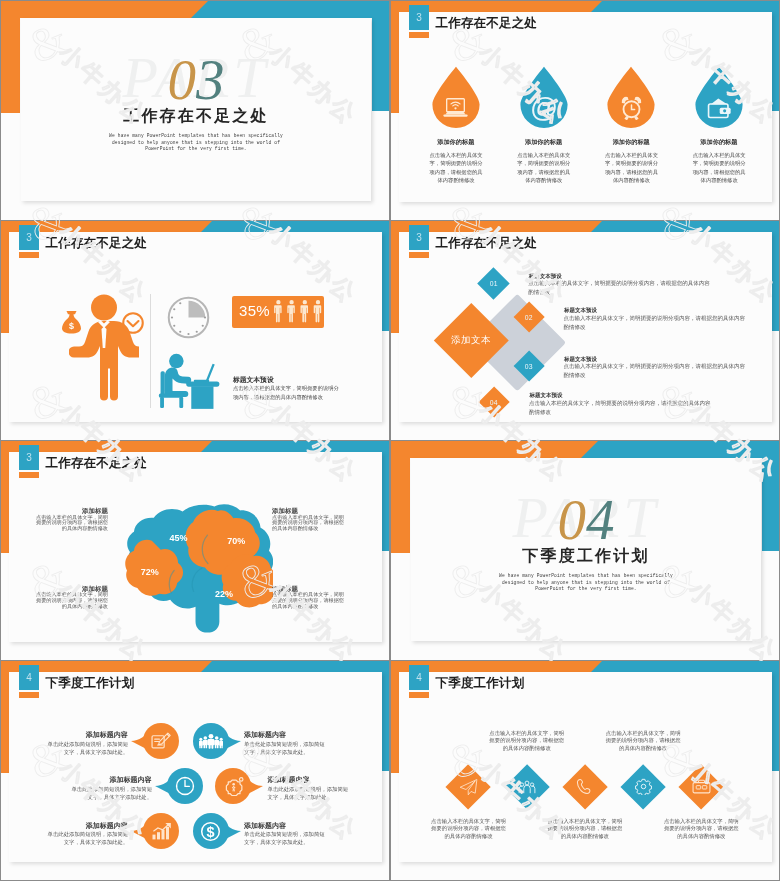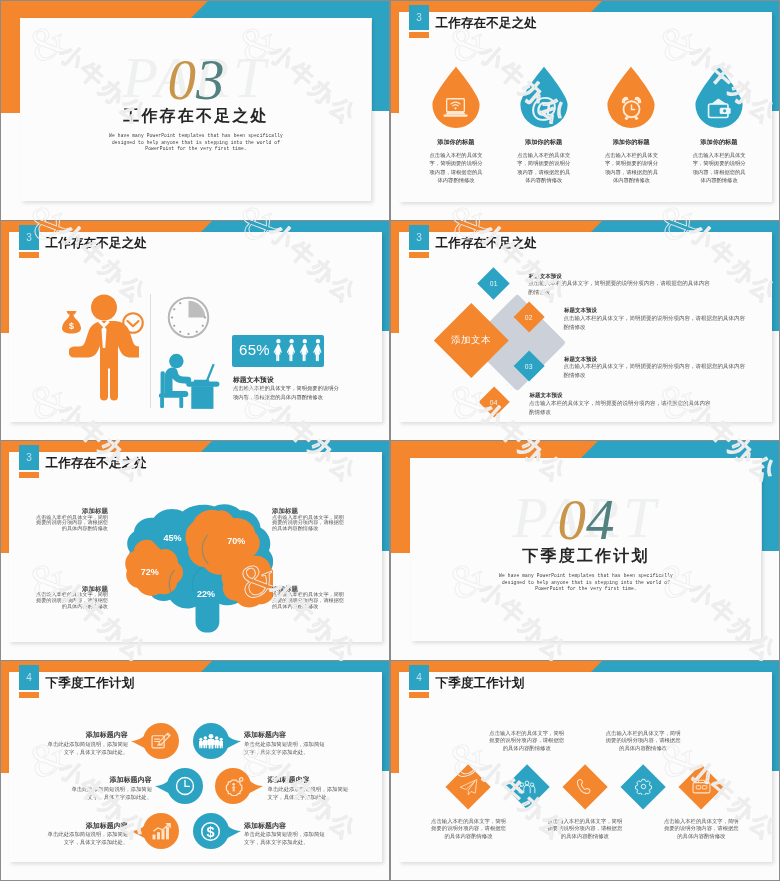--- a/index.html
+++ b/index.html
@@ -229,34 +229,34 @@
 <path d="M16 96 l0 16 l48 0 a7 7 0 0 0 0 -14 l-31 0 l0 -2 z" fill="#2da3c4"></path>
 <rect x="6" y="52" width="10" height="56" fill="#2da3c4" rx="4"></rect>
 <rect x="2" y="104" width="58" height="10" fill="#2da3c4" rx="4"></rect>
 <rect x="5" y="112" width="9" height="26" fill="#2da3c4" rx="3"></rect>
 <rect x="50" y="112" width="9" height="26" fill="#2da3c4" rx="3"></rect>
 <path d="M128 34 l5 2 l-16 40 l-5 -2 z" fill="#2da3c4"></path>
 <rect x="84" y="72" width="36" height="5" fill="#2da3c4" rx="2"></rect>
 <rect x="66" y="76" width="78" height="12" fill="#2da3c4" rx="6"></rect>
 <rect x="78" y="87" width="52" height="53" fill="#2da3c4"></rect>
 </svg>
-        <div class="stat" style="left:223px;top:102.7px;width:92px;height:32px;background:#2da3c4">
-  <span class="pct">65%</span>
+        <div class="stat" style="left:223px;top:63.5px;width:92px;height:32px;background:#f4862e">
+  <span class="pct">35%</span>
   <svg width="55" height="23" viewBox="0 0 55 23" style="position:absolute;left:40px;top:4.5px;overflow:visible">
             <g transform="translate(3.0,0) scale(0.68)">
-              <path d="M5 0 a3.2 3.2 0 1 1 0 6.4 a3.2 3.2 0 1 1 0 -6.4 M3.9 7.6 h2.2 l3.9 11.4 a1 1 0 0 1 -1.8 0.8 l-1.4 -3.4 l1.3 6.4 h-1.9 v8.8 a1.05 1.05 0 0 1 -2.1 0 v-8.8 h-0.2 v8.8 a1.05 1.05 0 0 1 -2.1 0 v-8.8 h-1.9 l1.3 -6.4 l-1.4 3.4 a1 1 0 0 1 -1.8 -0.8 z" fill="#ffffff"></path>
+              <path d="M5 0 a3.2 3.2 0 1 1 0 6.4 a3.2 3.2 0 1 1 0 -6.4 M1.6 7.6 h6.8 a1.3 1.3 0 0 1 1.3 1.3 v9.6 a1 1 0 0 1 -2 0 v-7 h-0.7 v20.3 a1.2 1.2 0 0 1 -2.4 0 v-11.2 h-0.8 v11.2 a1.2 1.2 0 0 1 -2.4 0 v-20.3 h-0.7 v7 a1 1 0 0 1 -2 0 v-9.6 a1.3 1.3 0 0 1 1.3 -1.3 z" fill="#fce8cf"></path>
             </g>
             <g transform="translate(16.2,0) scale(0.68)">
-              <path d="M5 0 a3.2 3.2 0 1 1 0 6.4 a3.2 3.2 0 1 1 0 -6.4 M3.9 7.6 h2.2 l3.9 11.4 a1 1 0 0 1 -1.8 0.8 l-1.4 -3.4 l1.3 6.4 h-1.9 v8.8 a1.05 1.05 0 0 1 -2.1 0 v-8.8 h-0.2 v8.8 a1.05 1.05 0 0 1 -2.1 0 v-8.8 h-1.9 l1.3 -6.4 l-1.4 3.4 a1 1 0 0 1 -1.8 -0.8 z" fill="#ffffff"></path>
+              <path d="M5 0 a3.2 3.2 0 1 1 0 6.4 a3.2 3.2 0 1 1 0 -6.4 M1.6 7.6 h6.8 a1.3 1.3 0 0 1 1.3 1.3 v9.6 a1 1 0 0 1 -2 0 v-7 h-0.7 v20.3 a1.2 1.2 0 0 1 -2.4 0 v-11.2 h-0.8 v11.2 a1.2 1.2 0 0 1 -2.4 0 v-20.3 h-0.7 v7 a1 1 0 0 1 -2 0 v-9.6 a1.3 1.3 0 0 1 1.3 -1.3 z" fill="#fce8cf"></path>
             </g>
             <g transform="translate(29.4,0) scale(0.68)">
-              <path d="M5 0 a3.2 3.2 0 1 1 0 6.4 a3.2 3.2 0 1 1 0 -6.4 M3.9 7.6 h2.2 l3.9 11.4 a1 1 0 0 1 -1.8 0.8 l-1.4 -3.4 l1.3 6.4 h-1.9 v8.8 a1.05 1.05 0 0 1 -2.1 0 v-8.8 h-0.2 v8.8 a1.05 1.05 0 0 1 -2.1 0 v-8.8 h-1.9 l1.3 -6.4 l-1.4 3.4 a1 1 0 0 1 -1.8 -0.8 z" fill="#ffffff"></path>
+              <path d="M5 0 a3.2 3.2 0 1 1 0 6.4 a3.2 3.2 0 1 1 0 -6.4 M1.6 7.6 h6.8 a1.3 1.3 0 0 1 1.3 1.3 v9.6 a1 1 0 0 1 -2 0 v-7 h-0.7 v20.3 a1.2 1.2 0 0 1 -2.4 0 v-11.2 h-0.8 v11.2 a1.2 1.2 0 0 1 -2.4 0 v-20.3 h-0.7 v7 a1 1 0 0 1 -2 0 v-9.6 a1.3 1.3 0 0 1 1.3 -1.3 z" fill="#fce8cf"></path>
             </g>
             <g transform="translate(42.599999999999994,0) scale(0.68)">
-              <path d="M5 0 a3.2 3.2 0 1 1 0 6.4 a3.2 3.2 0 1 1 0 -6.4 M3.9 7.6 h2.2 l3.9 11.4 a1 1 0 0 1 -1.8 0.8 l-1.4 -3.4 l1.3 6.4 h-1.9 v8.8 a1.05 1.05 0 0 1 -2.1 0 v-8.8 h-0.2 v8.8 a1.05 1.05 0 0 1 -2.1 0 v-8.8 h-1.9 l1.3 -6.4 l-1.4 3.4 a1 1 0 0 1 -1.8 -0.8 z" fill="#ffffff"></path>
+              <path d="M5 0 a3.2 3.2 0 1 1 0 6.4 a3.2 3.2 0 1 1 0 -6.4 M1.6 7.6 h6.8 a1.3 1.3 0 0 1 1.3 1.3 v9.6 a1 1 0 0 1 -2 0 v-7 h-0.7 v20.3 a1.2 1.2 0 0 1 -2.4 0 v-11.2 h-0.8 v11.2 a1.2 1.2 0 0 1 -2.4 0 v-20.3 h-0.7 v7 a1 1 0 0 1 -2 0 v-9.6 a1.3 1.3 0 0 1 1.3 -1.3 z" fill="#fce8cf"></path>
             </g>
           </svg>
 </div>
         <div class="p-head" style="left:223.9px;top:142.8px">标题文本预设</div>
         <div class="p-body" style="left:223.9px;top:152.4px">点击输入本栏的具体文字，简明扼要的说明分项内容，请根据您的具体内容酌情修改</div>
       </div>
     </div>
 <div class="slide s3 k-dia">
       <div class="topband tb-c"></div>
 <div class="topband-o tb-c-o" style="width:200px"></div>
@@ -305,24 +305,24 @@
         </div>
 <div class="hdr-badge-u"></div>
 <div class="hdr-title">工作存在不足之处</div>
         <svg class="brain" width="149" height="131" viewBox="0 0 300 262" style="position:absolute;left:114.5px;top:52px">
  <path d="M118 14 C97 4 72 10 60 27 C39 25 22 37 20 55 C6 64 2 82 12 96 C4 111 10 129 25 136 C20 153 30 169 48 173 C55 191 74 199 93 192 C105 208 126 214 144 206 L144 236 C144 249 154 258 168 258 C182 258 192 249 192 236 L192 200 C215 209 241 198 249 177 C273 177 291 160 290 138 C303 128 304 106 292 93 C299 75 291 55 275 47 C273 26 256 11 234 12 C221 0 199 -4 182 4 C164 -2 136 0 118 14 Z" fill="#2da3c4"></path>
  <path d="M189 13 C169 6 147 17 139 36 C123 47 119 70 130 87 C126 107 141 125 163 127 C175 143 200 147 216 134 C239 138 259 124 261 103 C276 92 278 70 264 56 C260 37 241 25 220 28 C213 17 201 9 189 13 Z" fill="#f4862e"></path>
  <path d="M259 103 C242 96 222 104 215 121 C199 125 192 145 200 161 C195 177 207 194 226 194 C235 208 257 212 272 201 C291 202 305 187 305 170 C310 158 308 138 296 129 C293 111 275 98 258 105 Z" fill="#f4862e"></path>
  <path d="M56 73 C39 67 22 78 20 93 C4 100 -2 118 6 133 C0 148 11 165 27 168 C36 183 56 188 71 180 C88 184 105 175 107 158 C122 149 123 128 109 118 C109 99 91 85 74 91 Z" fill="#f4862e"></path>
  <path d="M95 178 C88 163 91 144 101 133 M157 128 C140 137 133 158 140 175 M168 62 C154 79 154 103 169 119" fill="none" stroke="#2492b0" stroke-width="2.5" opacity="0.45" stroke-linecap="round"></path>
 </svg>
-        <div class="br-pct" style="left:154.6px;top:81.3px;width:24px;text-align:left">45%</div>
+        <div class="br-pct" style="left:154.6px;top:81.3px;width:24px;text-align:right">45%</div>
         <div class="br-pct" style="left:215.2px;top:84.4px;width:24px;text-align:center">70%</div>
         <div class="br-pct" style="left:128.8px;top:114.7px;width:24px;text-align:center">72%</div>
-        <div class="br-pct" style="left:188px;top:137.4px;width:24px;text-align:left">22%</div>
+        <div class="br-pct" style="left:200px;top:137.4px;width:24px;text-align:right">22%</div>
         <div class="br-head" style="left:27px;top:56.2px;text-align:right">添加标题</div>
         <div class="br-body" style="left:27px;top:62.5px;text-align:right">点击输入本栏的具体文字，简明扼要的说明分项内容，请根据您的具体内容酌情修改</div>
         <div class="br-head" style="left:263px;top:56.2px;text-align:left">添加标题</div>
         <div class="br-body" style="left:263px;top:62.5px;text-align:left">点击输入本栏的具体文字，简明扼要的说明分项内容，请根据您的具体内容酌情修改</div>
         <div class="br-head" style="left:27px;top:134px;text-align:right">添加标题</div>
         <div class="br-body" style="left:27px;top:140.3px;text-align:right">点击输入本栏的具体文字，简明扼要的说明分项内容，请根据您的具体内容酌情修改</div>
         <div class="br-head" style="left:263px;top:134px;text-align:left">添加标题</div>
         <div class="br-body" style="left:263px;top:140.3px;text-align:left">点击输入本栏的具体文字，简明扼要的说明分项内容，请根据您的具体内容酌情修改</div>
       </div>
     </div>

